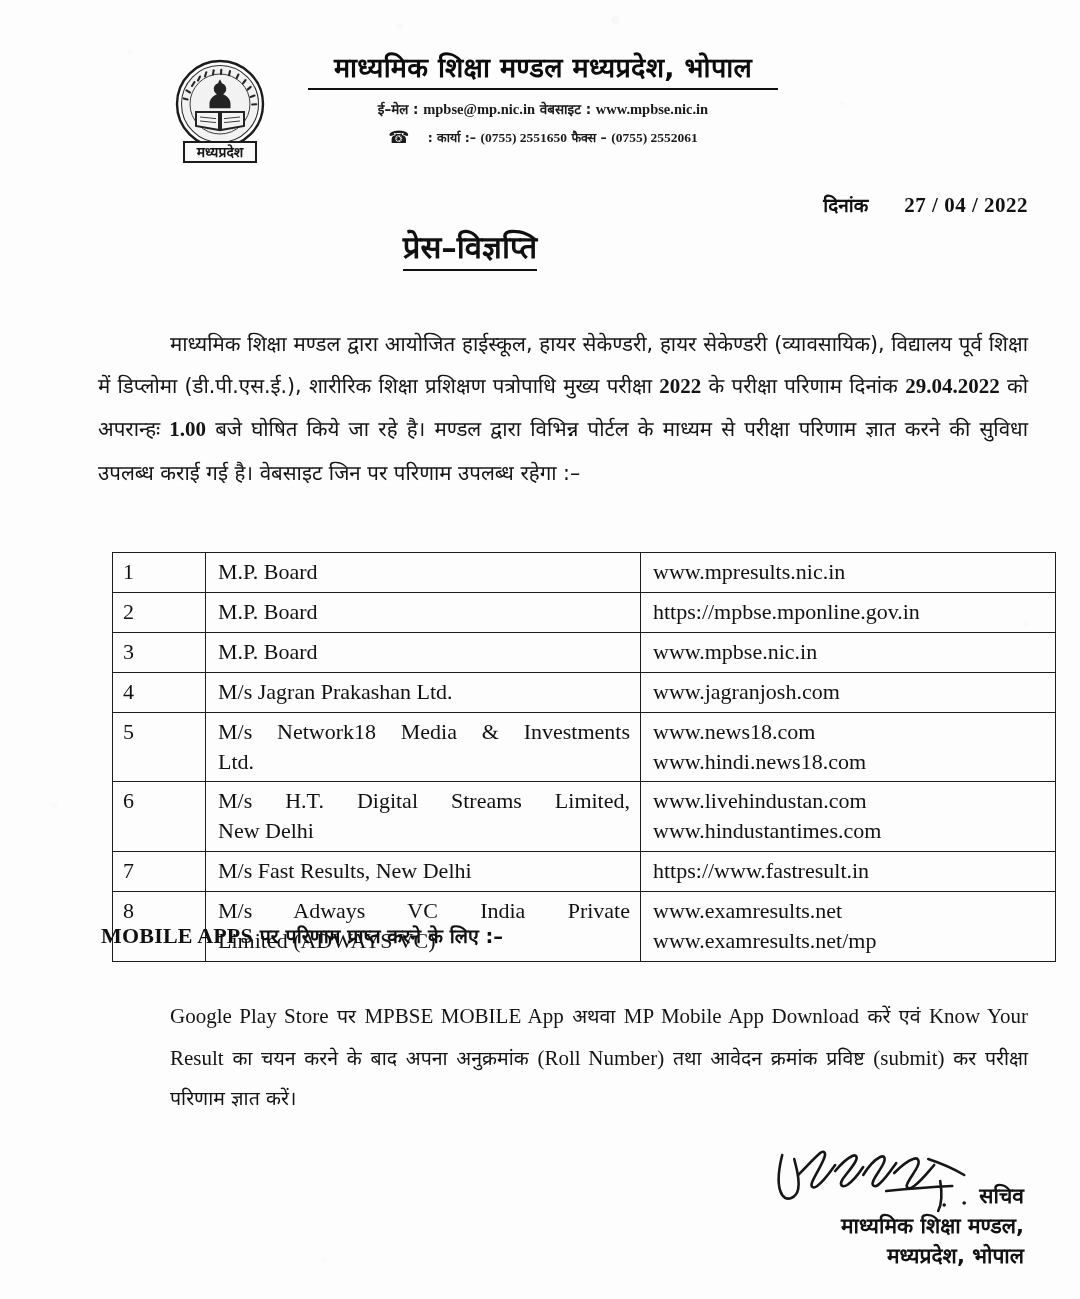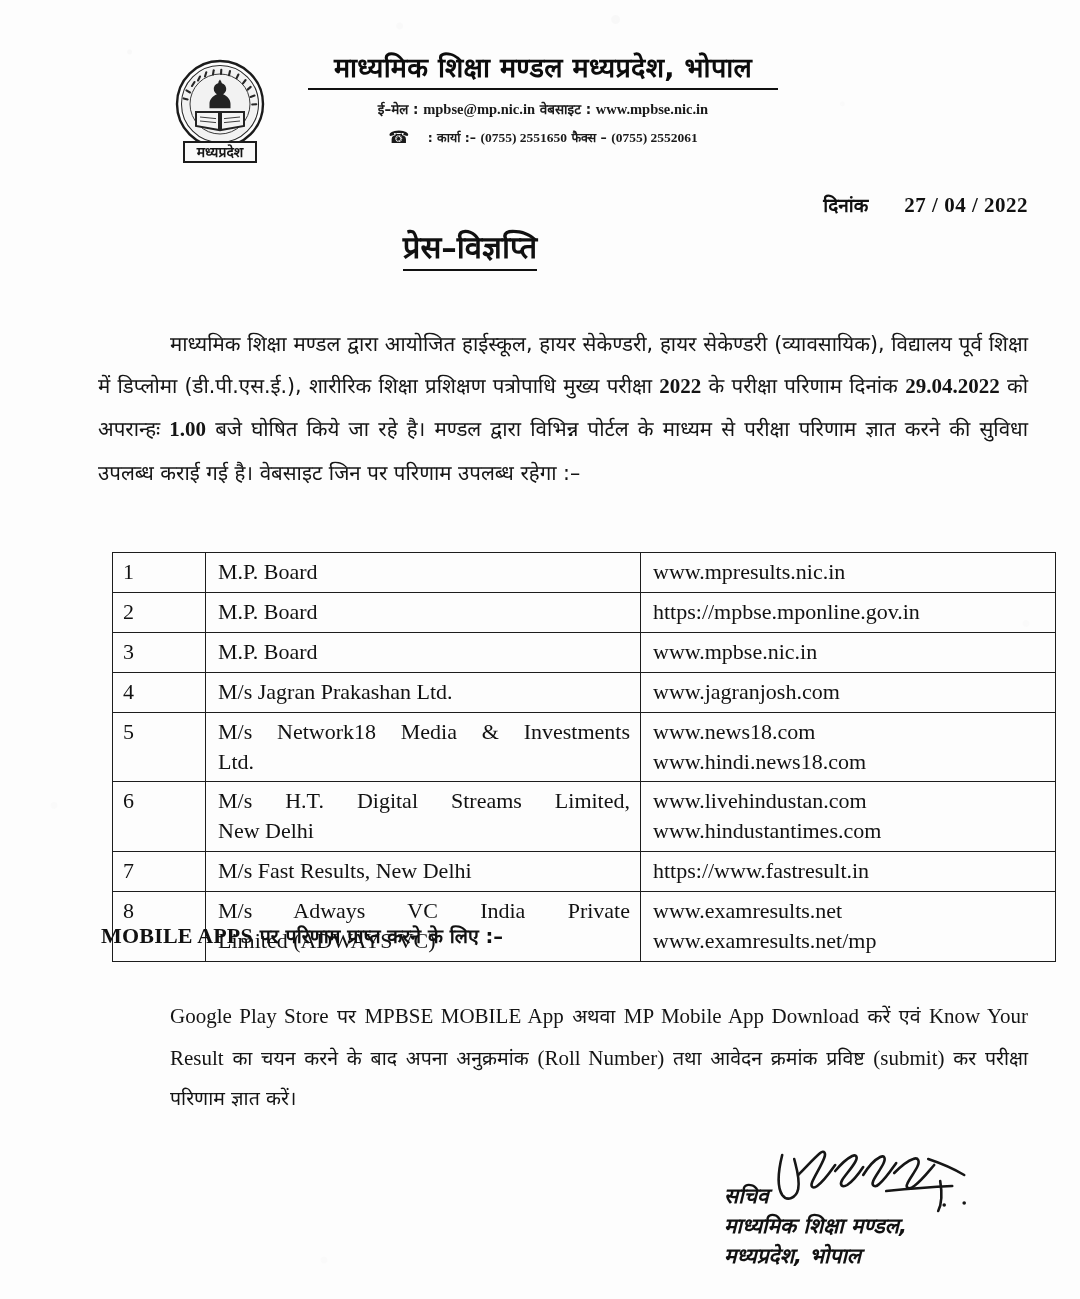--- a/index.html
+++ b/index.html
@@ -255,22 +255,21 @@
     font-family: "Liberation Serif", serif;
     font-size: 21px;
   }
 
   
   .sign-block {
     position: absolute;
     top: 1145px;
     right: 56px;
     width: 300px;
-    text-align: left;
-    font-style: italic;
+    text-align: right;
   }
   .signature-mark {
     height: 56px;
     position: relative;
     margin-bottom: -18px;
     pointer-events: none;
   }
   .signature-mark svg {
     position: absolute;
     left: 50%;

